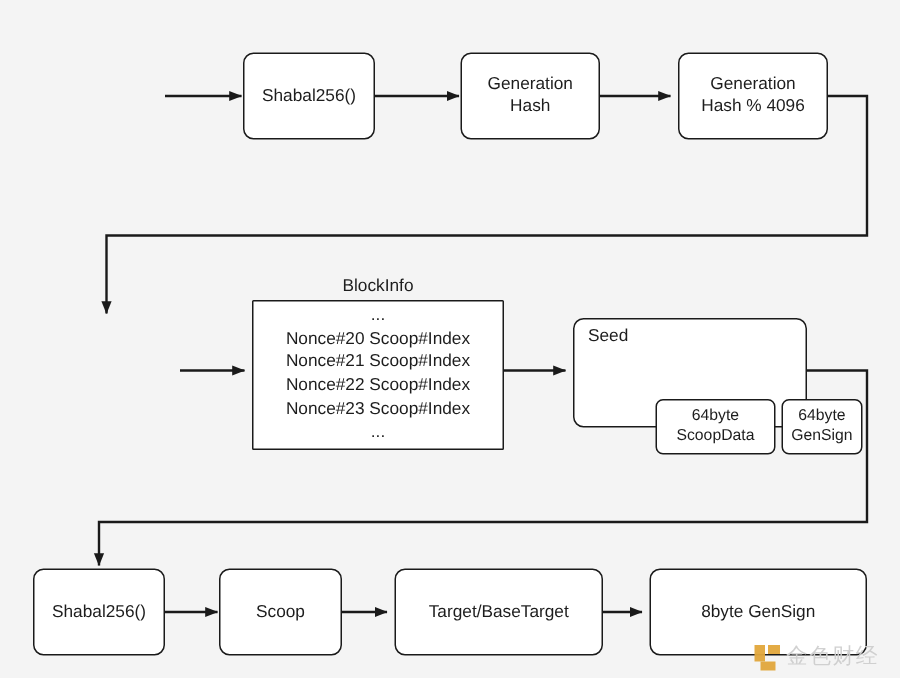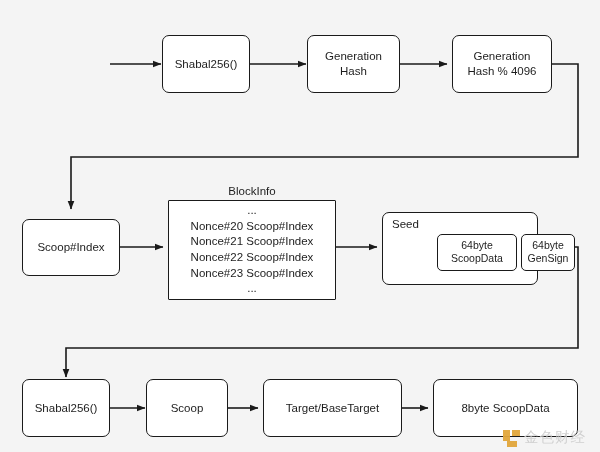--- a/index.html
+++ b/index.html
@@ -60,20 +60,21 @@
     white-space: pre-line;
     font-size: 11.5px;
     line-height: 1.36;
     color: #1d1d1d;
   }
   .seed-box {
     align-items: flex-start;
     justify-content: flex-start;
     padding: 5px 7px 6px 9px;
     flex-direction: column;
+    gap: 32px;
   }
   .seed-title {
     font-size: 11.5px;
     color: #1d1d1d;
     line-height: 1.1;
     margin-bottom: 3px;
   }
   .seed-cells {
     display: flex;
     gap: 4px;
@@ -158,23 +159,20 @@
   <div class="node" style="left:307px; top:35px; width:93px; height:58px;">
     <span class="label">Generation
 Hash</span>
   </div>
 
   <div class="node" style="left:452px; top:35px; width:100px; height:58px;">
     <span class="label">Generation
 Hash % 4096</span>
   </div>
 
-  <div class="node" style="left:22px; top:219px; width:98px; height:57px;">
-    <span class="label">Scoop#Index</span>
-  </div>
 
   <div class="plotfile-caption" style="left:168px; top:185px;">BlockInfo</div>
 
   <div class="node square" style="left:168px; top:200px; width:168px; height:100px;">
     <span class="plot-lines">...
 Nonce#20 Scoop#Index
 Nonce#21 Scoop#Index
 Nonce#22 Scoop#Index
 Nonce#23 Scoop#Index
 ...</span>
@@ -196,21 +194,21 @@
 
   <div class="node" style="left:146px; top:379px; width:82px; height:58px;">
     <span class="label">Scoop</span>
   </div>
 
   <div class="node" style="left:263px; top:379px; width:139px; height:58px;">
     <span class="label">Target/BaseTarget</span>
   </div>
 
   <div class="node" style="left:433px; top:379px; width:145px; height:58px;">
-    <span class="label">8byte ScoopData</span>
+    <span class="label">8byte GenSign</span>
   </div>
 
   <div class="watermark" style="left:503px; top:428px;">
     <span class="wm-mark">
       <i class="a"></i>
         <i class="b"></i>
         <i class="c"></i>
     </span>
     <span class="wm-text">金色财经</span>
   </div>

